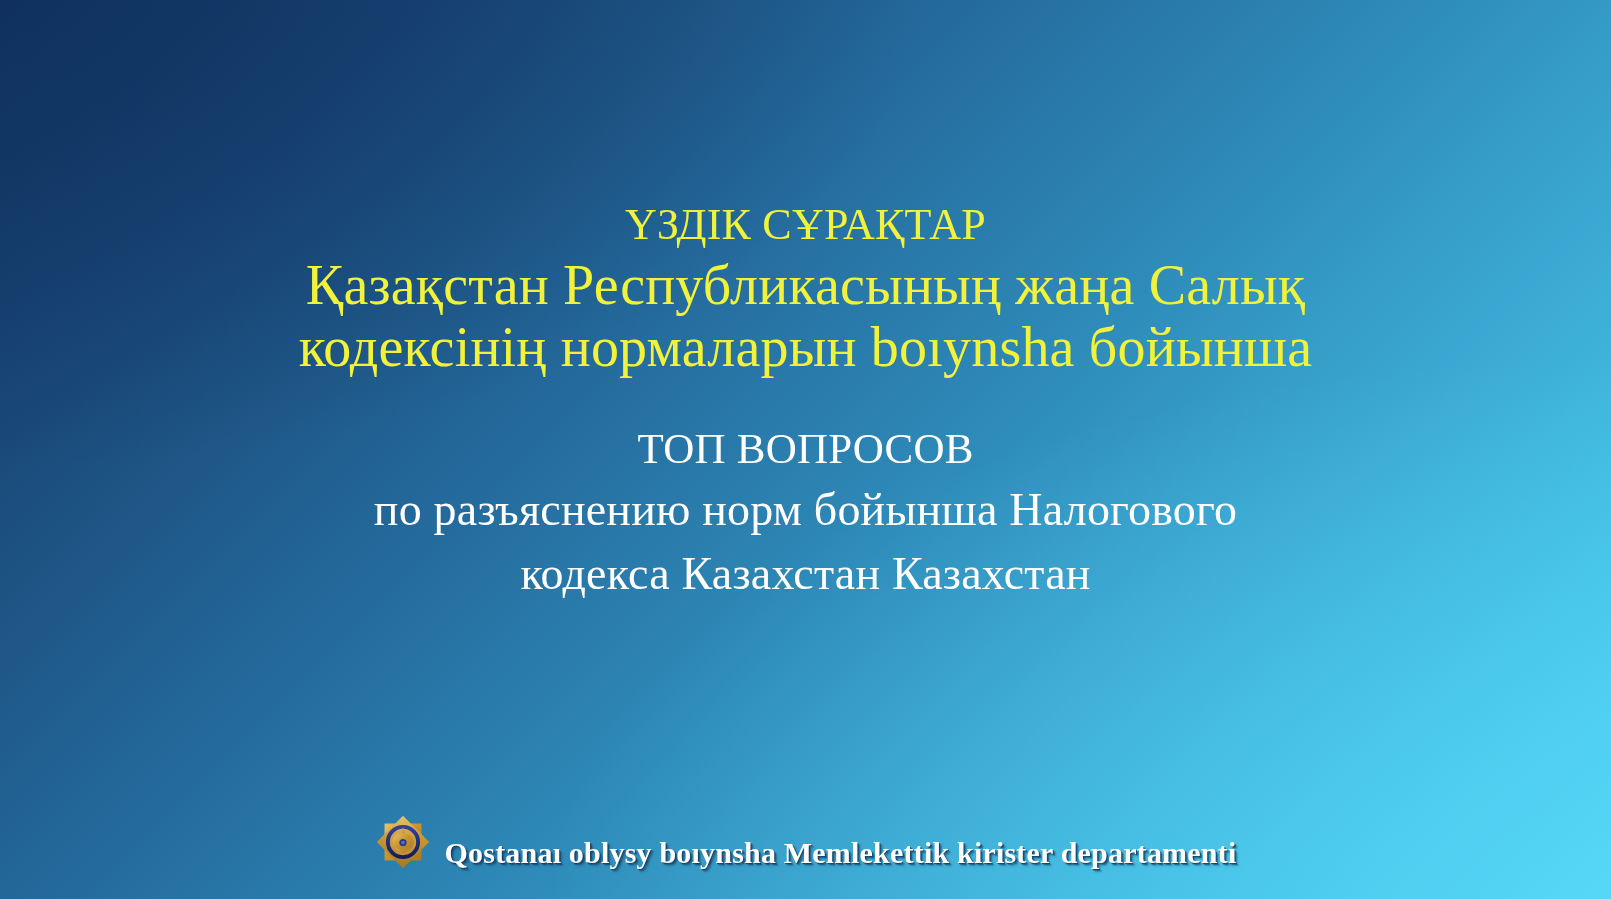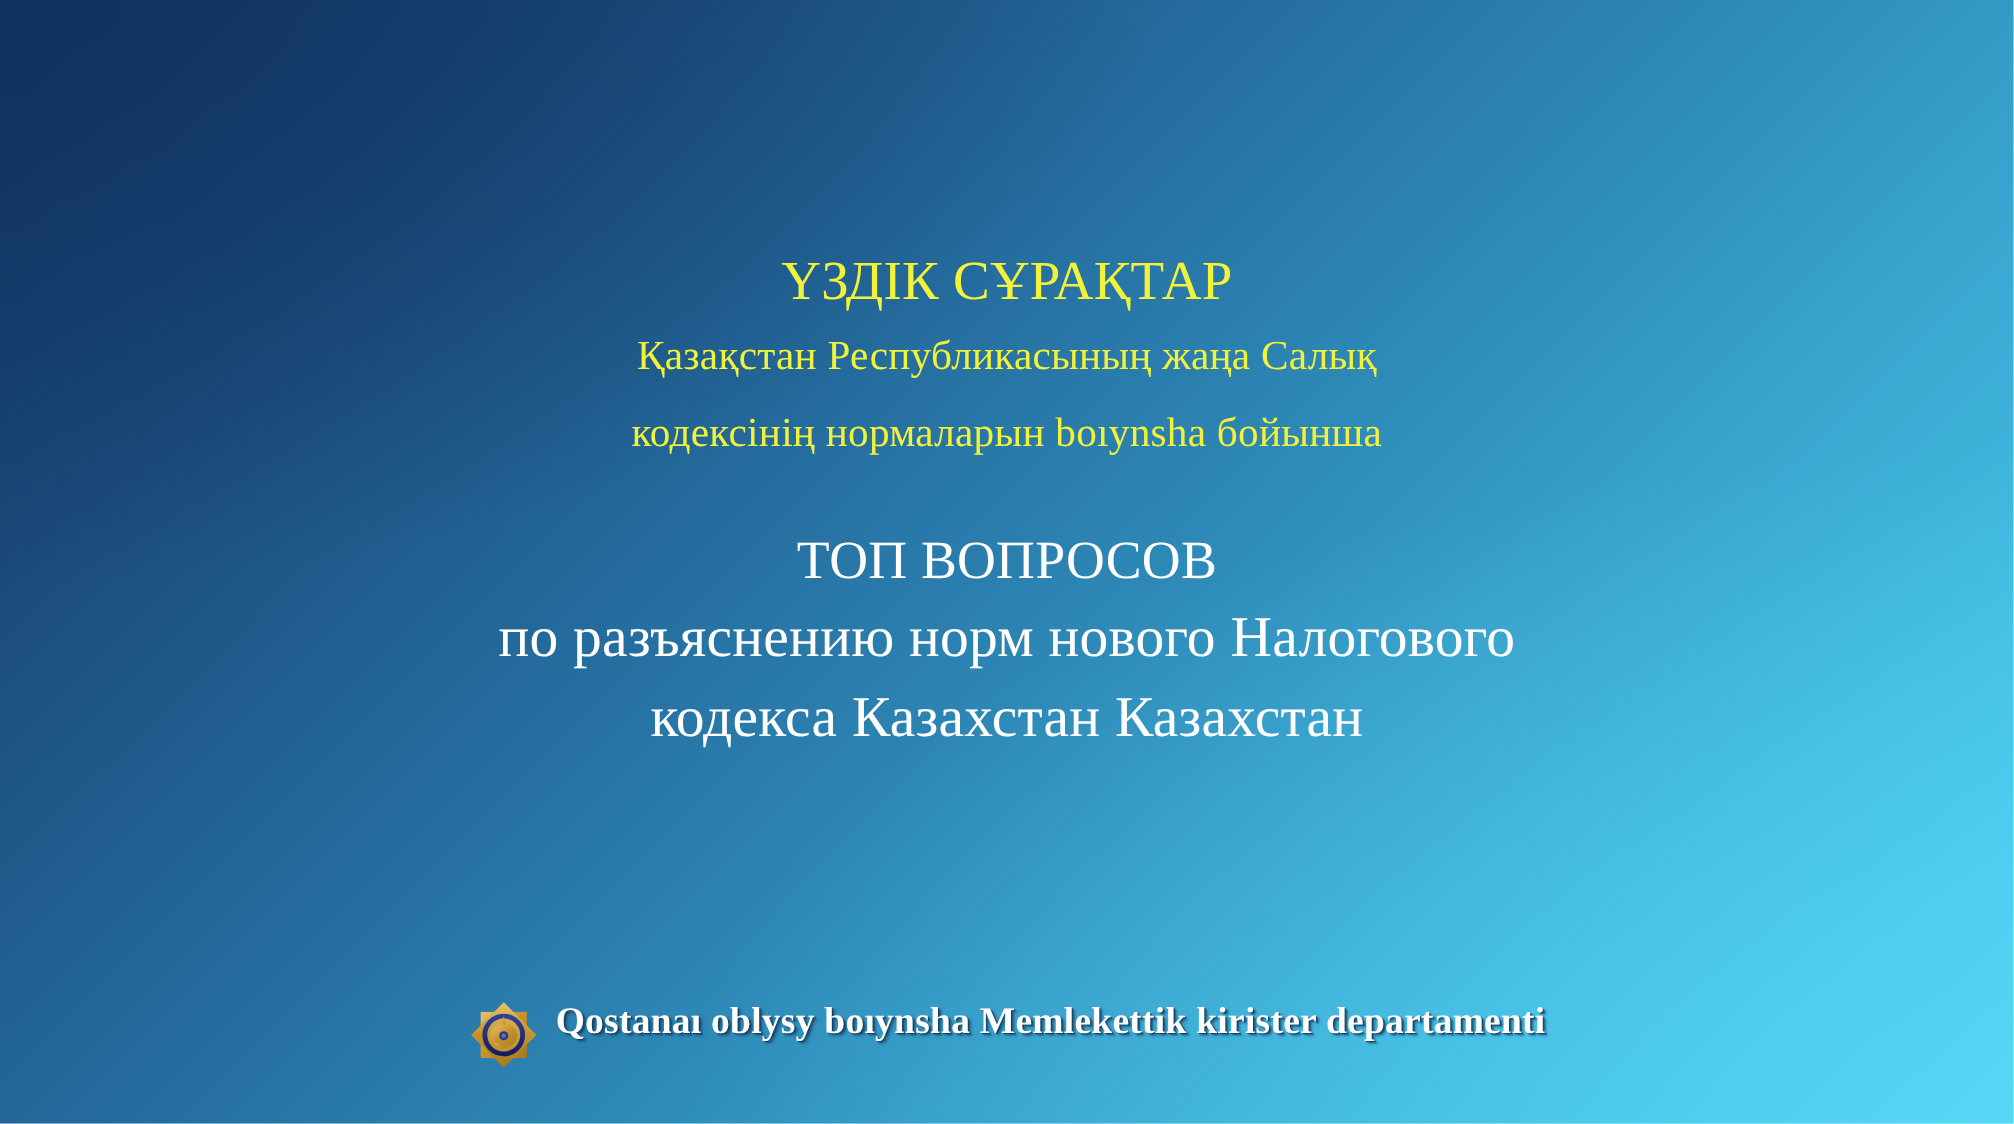--- a/index.html
+++ b/index.html
@@ -61,21 +61,21 @@
     top: 420px;
   }
 
   .line {
     display: block;
     white-space: nowrap;
   }
 
   .kk-line {
     color: #f2f23a;
-    font-size: 33px;
+    font-size: 56px;
     line-height: 62px;
     font-weight: 400;
     letter-spacing: 0.2px;
   }
   .kk-line.first {
     font-size: 44px;
     line-height: 58px;
   }
 
   .ru-line {
@@ -91,21 +91,21 @@
   }
 
   
   #footer {
     position: absolute;
     left: 0;
     right: 0;
     top: 800px;
     height: 70px;
     display: flex;
-    align-items: flex-start;
+    align-items: flex-end;
     justify-content: center;
     gap: 14px;
   }
 
   #emblem {
     width: 56px;
     height: 56px;
     flex: 0 0 56px;
     display: block;
   }
@@ -129,21 +129,21 @@
   <div id="content">
 
     <div class="title-block" id="kk-block">
       <span class="line kk-line first">ҮЗДІК СҰРАҚТАР</span>
       <span class="line kk-line">Қазақстан Республикасының жаңа Салық</span>
       <span class="line kk-line">кодексінің нормаларын boıynsha бойынша</span>
     </div>
 
     <div class="title-block" id="ru-block">
       <span class="line ru-line first">ТОП ВОПРОСОВ</span>
-      <span class="line ru-line">по разъяснению норм нового Налогового</span>
+      <span class="line ru-line">по разъяснению норм бойынша Налогового</span>
       <span class="line ru-line">кодекса Казахстан Казахстан</span>
     </div>
 
     <div id="footer">
       <svg id="emblem" viewBox="0 0 100 100">
         <defs>
           <linearGradient id="goldGrad" x1="0" y1="0" x2="1" y2="1">
             <stop offset="0%" stop-color="#e6c36a"></stop>
             <stop offset="45%" stop-color="#c9952f"></stop>
             <stop offset="100%" stop-color="#a87820"></stop>

